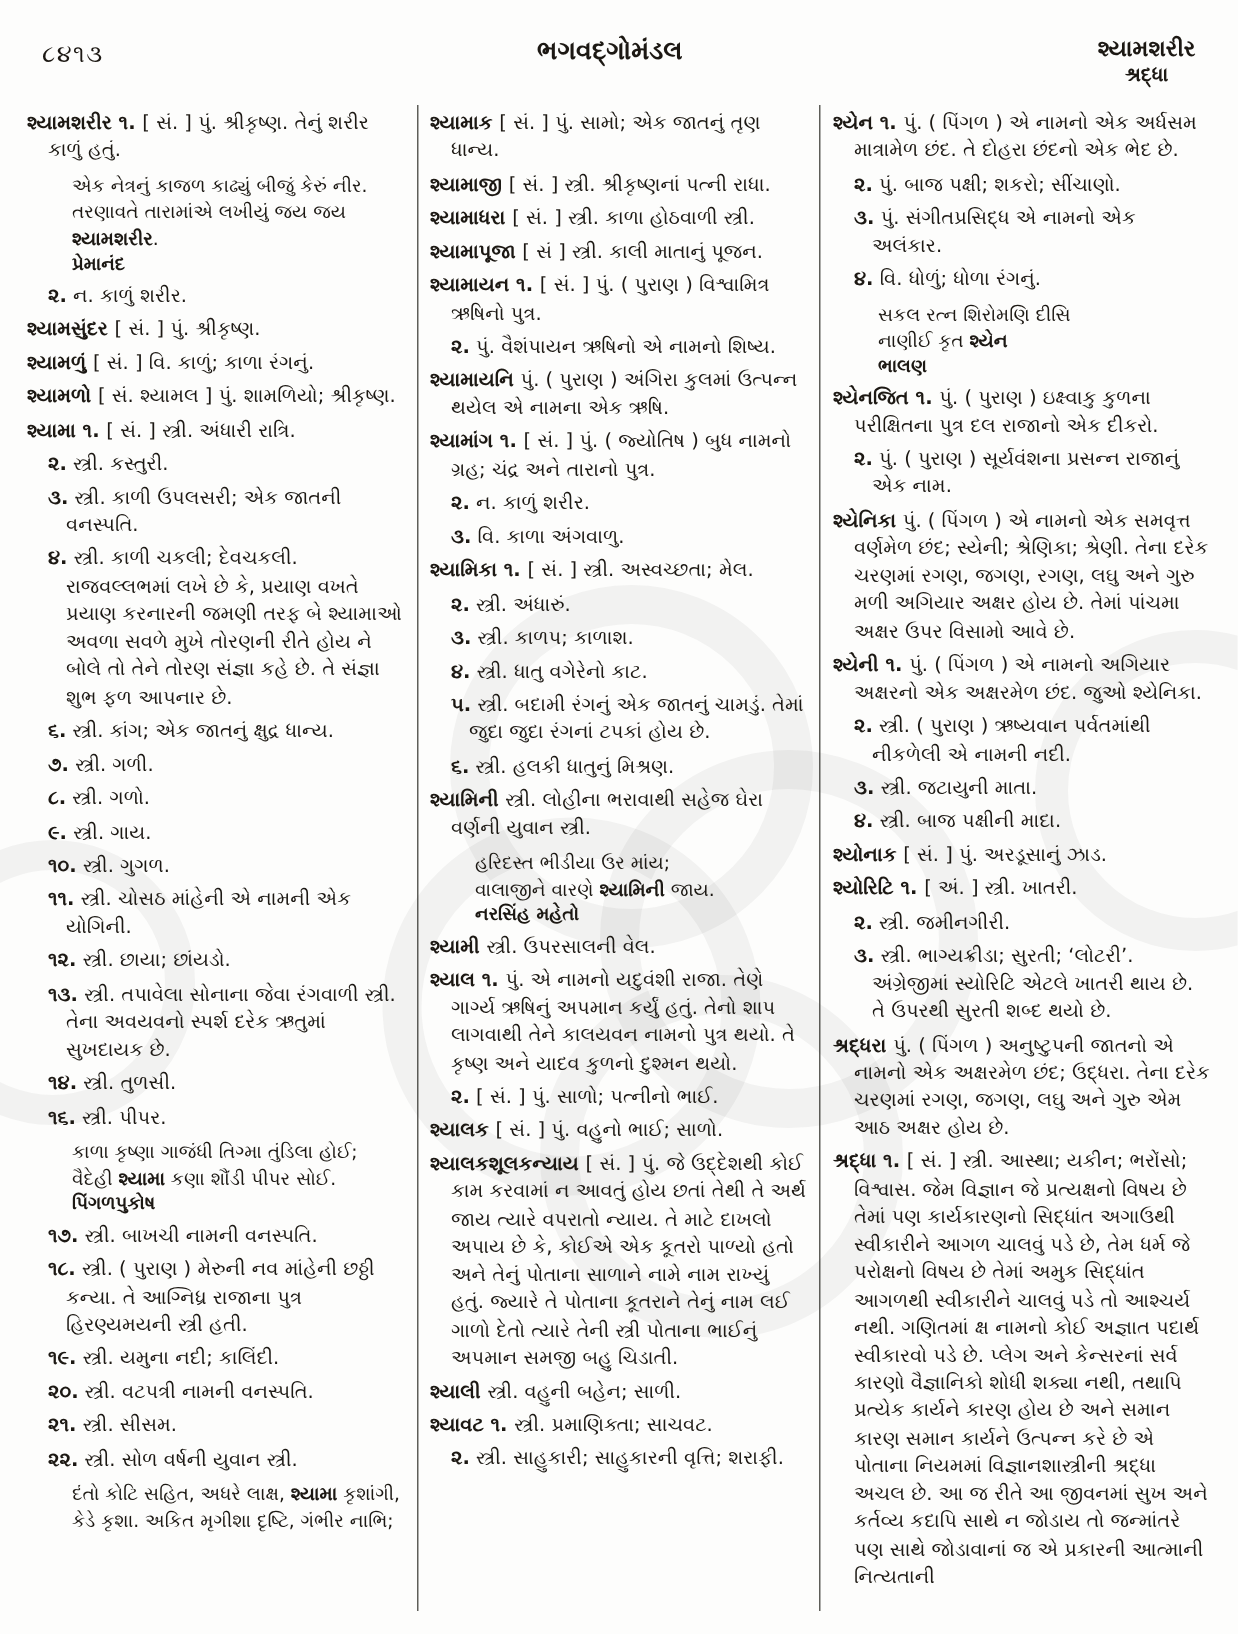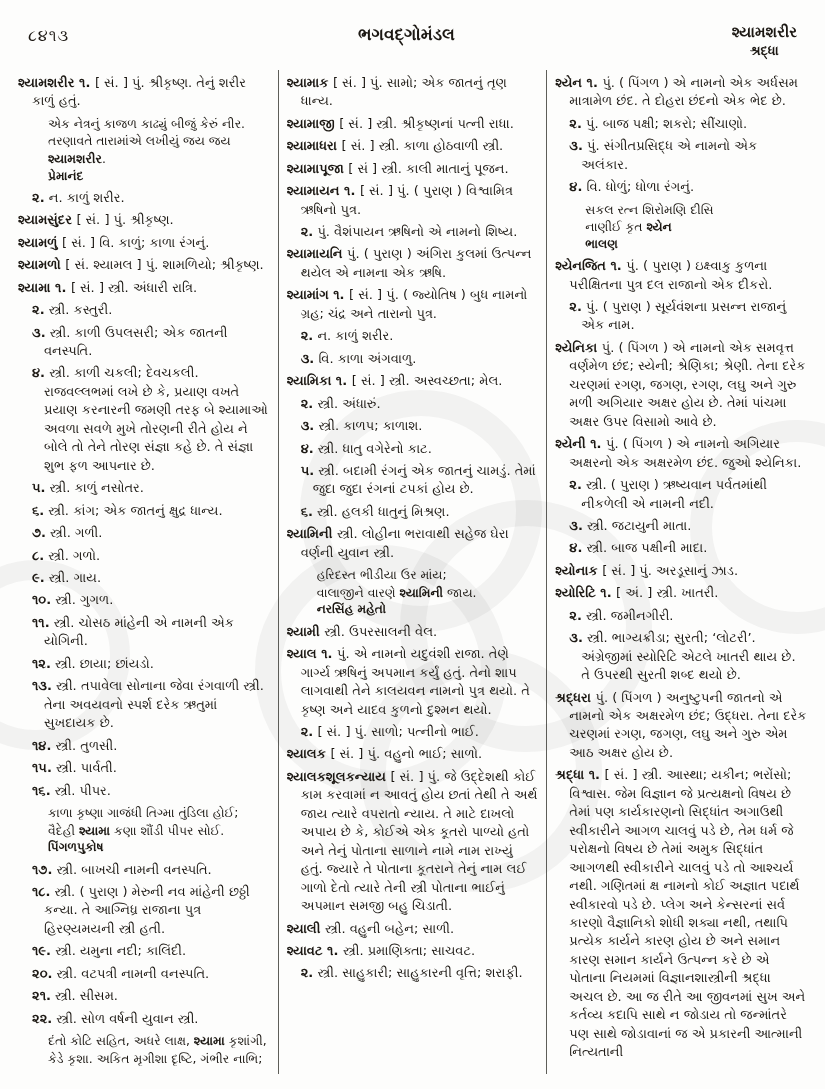--- a/index.html
+++ b/index.html
@@ -92,31 +92,29 @@
           <div class="attr">પ્રેમાનંદ</div>
         </div>
         <div class="block sense"><span><b>૨.</b> ન. કાળું શરીર.</span></div>
         <div class="block entry"><span class="head">શ્યામસુંદર </span><span>[ સં. ] પું. શ્રીકૃષ્ણ.</span></div>
         <div class="block entry"><span class="head">શ્યામળું </span><span>[ સં. ] વિ. કાળું; કાળા રંગનું.</span></div>
         <div class="block entry"><span class="head">શ્યામળો </span><span>[ સં. શ્યામલ ] પું. શામળિયો; શ્રીકૃષ્ણ.</span></div>
         <div class="block entry"><span class="head">શ્યામા ૧. </span><span>[ સં. ] સ્ત્રી. અંધારી રાત્રિ.</span></div>
         <div class="block sense"><span><b>૨.</b> સ્ત્રી. કસ્તુરી.</span></div>
         <div class="block sense"><span><b>૩.</b> સ્ત્રી. કાળી ઉપલસરી; એક જાતની વનસ્પતિ.</span></div>
         <div class="block sense"><span><b>૪.</b> સ્ત્રી. કાળી ચકલી; દેવચકલી. રાજવલ્લભમાં લખે છે કે, પ્રયાણ વખતે પ્રયાણ કરનારની જમણી તરફ બે શ્યામાઓ અવળા સવળે મુખે તોરણની રીતે હોય ને બોલે તો તેને તોરણ સંજ્ઞા કહે છે. તે સંજ્ઞા શુભ ફળ આપનાર છે.</span></div>
-        <div class="block sense"><span><b>૫.</b> સ્ત્રી. કાળું નસોતર.</span></div>
         <div class="block sense"><span><b>૬.</b> સ્ત્રી. કાંગ; એક જાતનું ક્ષુદ્ર ધાન્ય.</span></div>
         <div class="block sense"><span><b>૭.</b> સ્ત્રી. ગળી.</span></div>
         <div class="block sense"><span><b>૮.</b> સ્ત્રી. ગળો.</span></div>
         <div class="block sense"><span><b>૯.</b> સ્ત્રી. ગાય.</span></div>
         <div class="block sense"><span><b>૧૦.</b> સ્ત્રી. ગુગળ.</span></div>
         <div class="block sense"><span><b>૧૧.</b> સ્ત્રી. ચોસઠ માંહેની એ નામની એક યોગિની.</span></div>
         <div class="block sense"><span><b>૧૨.</b> સ્ત્રી. છાયા; છાંયડો.</span></div>
         <div class="block sense"><span><b>૧૩.</b> સ્ત્રી. તપાવેલા સોનાના જેવા રંગવાળી સ્ત્રી. તેના અવયવનો સ્પર્શ દરેક ઋતુમાં સુખદાયક છે.</span></div>
         <div class="block sense"><span><b>૧૪.</b> સ્ત્રી. તુળસી.</span></div>
-        <div class="block sense"><span><b>૧૫.</b> સ્ત્રી. પાર્વતી.</span></div>
         <div class="block sense"><span><b>૧૬.</b> સ્ત્રી. પીપર.</span></div>
         <div class="block verse">
           <div class="vline">કાળા કૃષ્ણા ગાજંધી તિગ્મા તુંડિલા હોઈ;</div>
           <div class="vline">વૈદેહી <b>શ્યામા</b> કણા શૌંડી પીપર સોઈ.</div>
           <div class="attr">પિંગળપુકોષ</div>
         </div>
         <div class="block sense"><span><b>૧૭.</b> સ્ત્રી. બાખચી નામની વનસ્પતિ.</span></div>
         <div class="block sense"><span><b>૧૮.</b> સ્ત્રી. ( પુરાણ ) મેરુની નવ માંહેની છઠ્ઠી કન્યા. તે આગ્નિધ્ર રાજાના પુત્ર હિરણ્યમયની સ્ત્રી હતી.</span></div>
         <div class="block sense"><span><b>૧૯.</b> સ્ત્રી. યમુના નદી; કાલિંદી.</span></div>
         <div class="block sense"><span><b>૨૦.</b> સ્ત્રી. વટપત્રી નામની વનસ્પતિ.</span></div>

